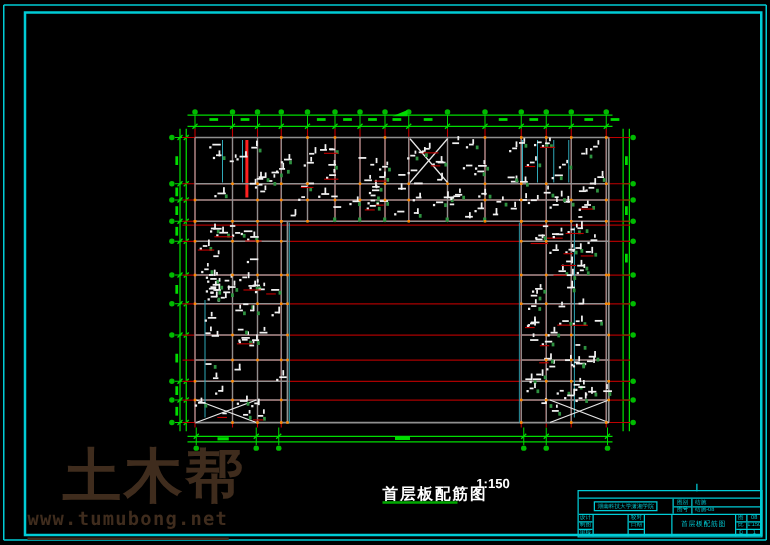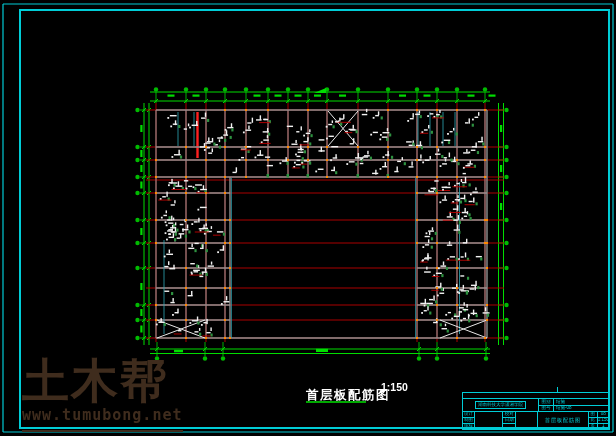--- a/index.html
+++ b/index.html
@@ -11,21 +11,21 @@
   .cap-title{position:absolute;left:306px;top:387px;color:var(--title-white);
              font-size:12.5px;letter-spacing:1.5px;font-weight:bold;white-space:nowrap;}
   .cap-scale{position:absolute;left:381px;top:381px;color:var(--title-white);
              font-size:10.5px;font-weight:bold;}
   .cap-underline{position:absolute;left:306px;top:401px;width:60px;height:1.5px;
              background:var(--underline-green);}
 
   
   .wm{position:absolute;left:22px;top:356px;color:var(--wm-brown);}
   .wm-brand{font-size:47px;line-height:1.05;font-weight:bold;letter-spacing:2px;
-            font-family:"Liberation Sans",sans-serif;}
+            font-family:"Liberation Sans",sans-serif;margin-left:28px;}
   .wm-url{margin-top:1px;font-size:15px;font-weight:bold;letter-spacing:1px;
           font-family:"DejaVu Sans Mono",monospace;border-bottom:2px solid var(--wm-brown);
           width:fit-content;padding-bottom:6px;}
 
   
   .tblock{position:absolute;left:462px;top:392px;width:146px;height:36px;
           border:1px solid var(--cy);color:var(--cy);font-size:4.5px;line-height:1;}
   .tb-inner{position:absolute;left:0;top:5px;right:0;bottom:0;border-top:1px solid var(--cy);
             display:flex;flex-direction:column;}
   .tb-top{display:flex;height:12px;border-bottom:1px solid var(--cy);}

